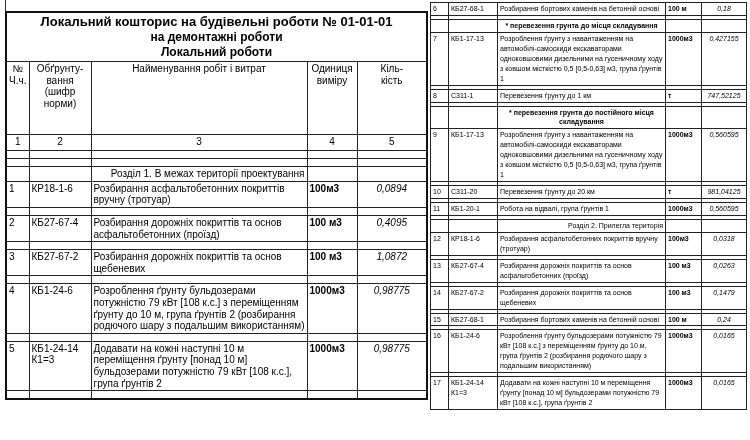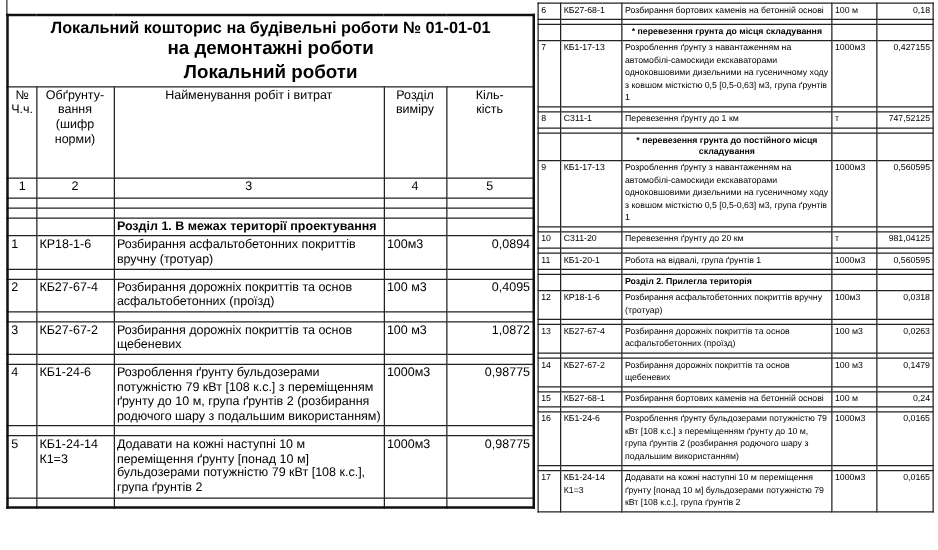--- a/index.html
+++ b/index.html
@@ -25,35 +25,35 @@
     border: 1px solid #222;
     vertical-align: top;
     overflow: hidden;
     padding: 1px 2px;
   }
   
   .tbl-left { left: 5px; top: 11px; width: 421px; border: 2px solid #111; }
   .tbl-left td { font-size: 10px; line-height: 1.16; }
   .title-cell { text-align: center; padding: 3px 2px 2px 2px; margin-left: 12px; }
   .title-main { font-size: 13px; font-weight: bold; line-height: 1.25; }
-  .title-sub  { font-size: 15px; font-weight: bold; line-height: 1.25; }
+  .title-sub  { font-size: 12px; font-weight: bold; line-height: 1.25; }
   .header-row td {
     height: 73px; vertical-align: middle; text-align: center;
     white-space: pre-line; font-size: 10px;
   }
   .colnum-row td { height: 16px; text-align: center; vertical-align: middle; padding: 0; }
   
   .spacer-row td { height: 8px; padding: 0; }
   .tbl-right .spacer-row td { height: 4px; }
   .c-num  { text-align: left; }
   .c-code { text-align: left; white-space: pre-line; margin-left: 45px; }
   .c-name { }
-  .c-unit { text-align: left; }
-  .c-qty  { text-align: right; }
-  .c-section { text-align: left; font-weight: bold; }
+  .c-unit { text-align: left; font-weight: bold; }
+  .c-qty  { text-align: center; font-style: italic; }
+  .c-section { text-align: right; font-weight: normal; }
   .c-note    { text-align: center; font-weight: bold; }
   
   .tbl-right { left: 430px; top: 2px; width: 316px; border: 1.5px solid #111; }
   .tbl-right td { font-size: 7px; line-height: 1.42; padding: 1px 2px; }
 </style>
 </head>
 <body>
 
 <div class="edge-tick"></div>
 
@@ -74,21 +74,21 @@
       </td>
     </tr>
     <tr class="header-row">
       <td>№
 Ч.ч.</td>
       <td>Обґрунту-
 вання
 (шифр
 норми)</td>
       <td>Найменування робіт і витрат</td>
-      <td>Розділ
+      <td>Одиниця
 виміру</td>
       <td>Кіль-
 кість</td>
     </tr>
     <tr class="colnum-row">
       <td>1</td>
       <td>2</td>
       <td>3</td>
       <td>4</td>
       <td>5</td>

